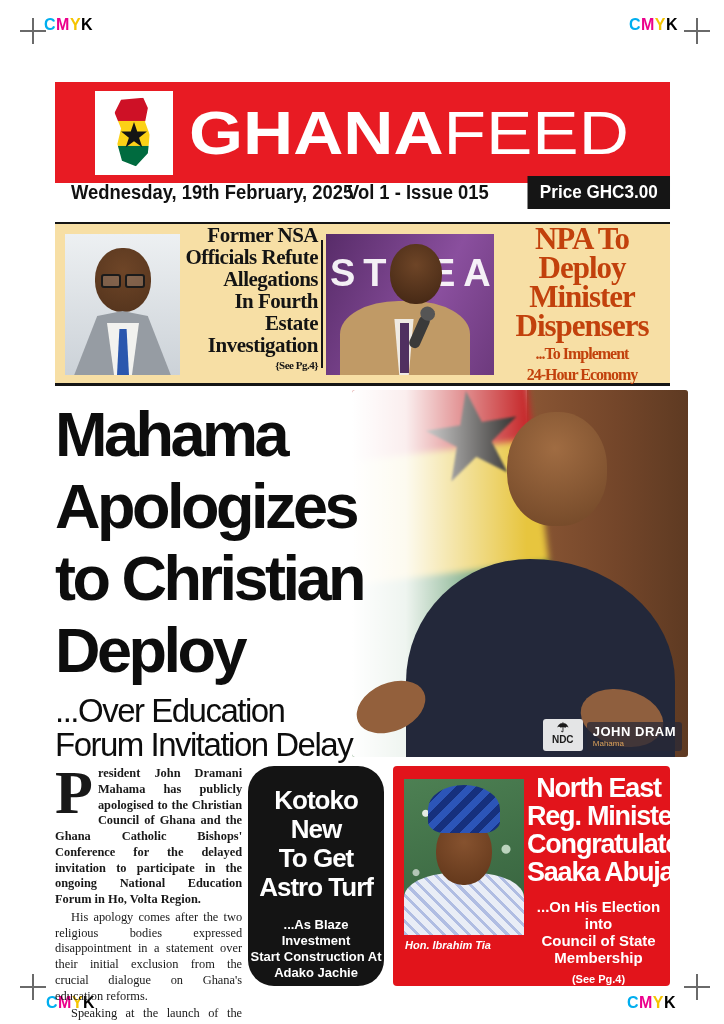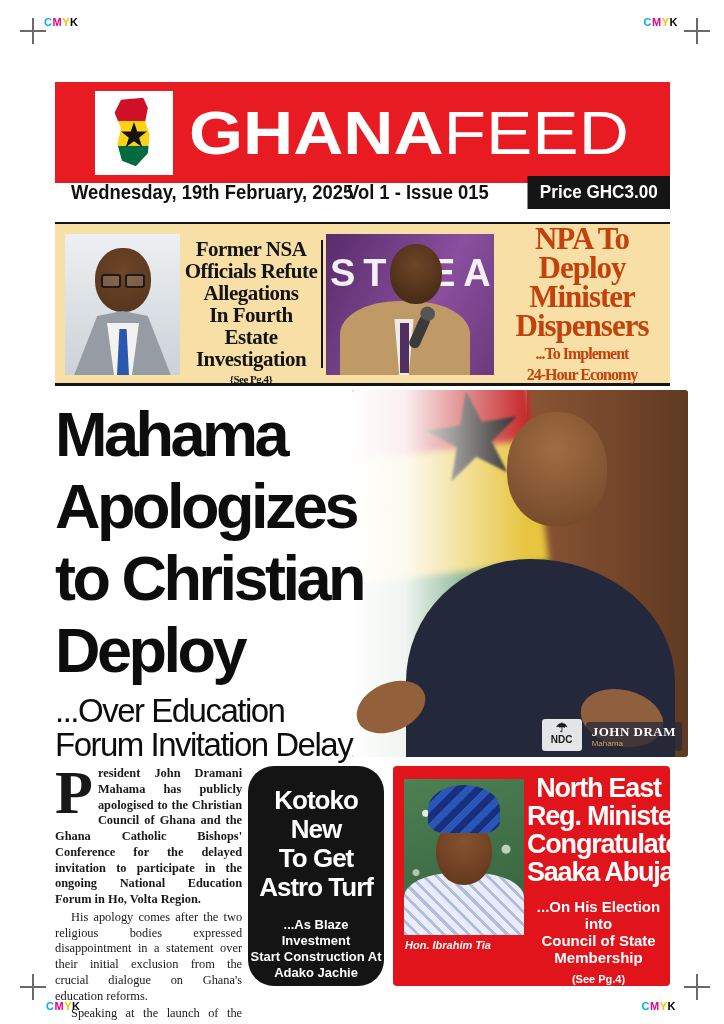--- a/index.html
+++ b/index.html
@@ -4,21 +4,21 @@
 <style>
   * { margin:0; padding:0; box-sizing:border-box; }
   html,body { background:#ffffff; }
   .page { position:relative; width:724px; height:1024px; background:#fff;
           font-family:"Liberation Sans", sans-serif; overflow:hidden; }
 
   
   .cross { position:absolute; width:26px; height:26px; }
   .cross::before { content:""; position:absolute; left:0; top:12px; width:26px; height:2px; background:#6a6a6a; }
   .cross::after  { content:""; position:absolute; left:12px; top:0; width:2px; height:26px; background:#6a6a6a; }
-  .cmyk { position:absolute; font-size:11px; font-weight:bold; letter-spacing:0.5px; }
+  .cmyk { position:absolute; font-size:16px; font-weight:bold; letter-spacing:0.5px; }
   .cmyk .c{color:#00AEEF;} .cmyk .m{color:#EC008C;} .cmyk .y{color:#F5C400;} .cmyk .k{color:#000;}
 
   
   .banner { position:absolute; left:55px; top:82px; width:615px; height:101px;
             background:#E81B23; display:flex; align-items:center; }
   .logo-box { width:78px; height:84px; background:#fff; margin-left:40px; padding:4px;
               display:flex; align-items:center; justify-content:center; }
   .wordmark { color:#fff; font-size:62px; font-weight:800; letter-spacing:0px; line-height:1;
               margin-left:16px; transform:scaleX(1.12); transform-origin:left center; white-space:nowrap; }
   .wordmark .lite { font-weight:400; }
@@ -34,21 +34,21 @@
 
   
   .topstrip { position:absolute; left:55px; top:222px; width:615px; height:164px;
               background:#F7DFA5; border-top:2px solid #151515; border-bottom:3px solid #151515;
               display:flex; }
   .ts-photo { position:relative; overflow:hidden; flex-shrink:0; }
   .photo1 { width:115px; height:141px; margin:10px 0 0 10px;
             background:linear-gradient(180deg,#edf0f2 0%,#ccd2d8 100%); }
   .photo2 { width:168px; height:141px; margin-top:10px;
             background:linear-gradient(115deg,#582c69 0%,#8a4f9e 60%,#6d3a7d 100%); }
-  .ts-head1 { width:134px; margin-left:4px; text-align:center; padding-top:14px;
+  .ts-head1 { width:134px; margin-left:4px; text-align:right; 
               font-family:"Liberation Serif", serif; font-weight:bold; color:#141414;
               font-size:21px; line-height:22px; letter-spacing:-0.5px; }
   .ts-divider { width:2px; height:128px; background:#141414; margin:16px 3px 0 3px; }
   .ts-head2 { flex:1; text-align:center; 
               font-family:"Liberation Serif", serif; font-weight:bold; color:#c2410c;
               font-size:31px; line-height:29px; letter-spacing:-1px; }
   .ts-sub { font-size:16px; line-height:21px; margin-top:3px; }
   .see-pg { font-size:11px; line-height:14px; margin-top:2px; font-weight:bold; }
 
   
@@ -97,21 +97,21 @@
              border-radius:46% 54% 0 0 / 62% 62% 0 0; }
   .lp-hand-l { position:absolute; left:1%; bottom:7%; width:72px; height:48px; border-radius:50%;
                background:#93603C; transform:rotate(-24deg); }
   .lp-hand-r { position:absolute; right:7%; bottom:3%; width:84px; height:56px; border-radius:50%;
                background:#8F5F3E; transform:rotate(14deg); }
   .lp-mark { position:absolute; right:6px; bottom:6px; display:flex; align-items:flex-end; gap:4px; }
   .ndc-box { background:rgba(245,245,245,.92); border-radius:3px; width:40px; height:32px;
              text-align:center; color:#1a1a1a; font-size:10px; font-weight:800; line-height:11px; padding-top:2px; }
   .ndc-box .umb { font-size:13px; line-height:13px; display:block; }
   .jm-box { background:rgba(40,40,55,.75); border-radius:3px; padding:3px 6px; color:#fff; }
-  .jm-name { font-size:13px; font-weight:800; letter-spacing:0.5px; line-height:14px;font-family:Liberation Serif, serif; }
+  .jm-name { font-size:13px; font-weight:800; letter-spacing:0.5px; line-height:14px; }
   .jm-sub  { font-size:8px; color:#D9A05A; line-height:9px; }
 
   .lead-head { position:absolute; left:0; top:8px; width:372px; z-index:2; color:#0d0d0d; }
   .lh-line { font-size:63px; font-weight:700; letter-spacing:-3.5px; line-height:72px; white-space:nowrap; }
   .lh-sub  { margin-top:8px; font-size:33px; font-weight:400; letter-spacing:-1.5px; line-height:34px; white-space:nowrap; }
 
   
   .bottomrow { position:absolute; left:55px; top:766px; width:615px; height:222px; display:flex; }
   .article { width:190px; font-family:"Liberation Serif", serif; font-size:12.4px; line-height:1.27;
              text-align:justify; color:#181818; }

